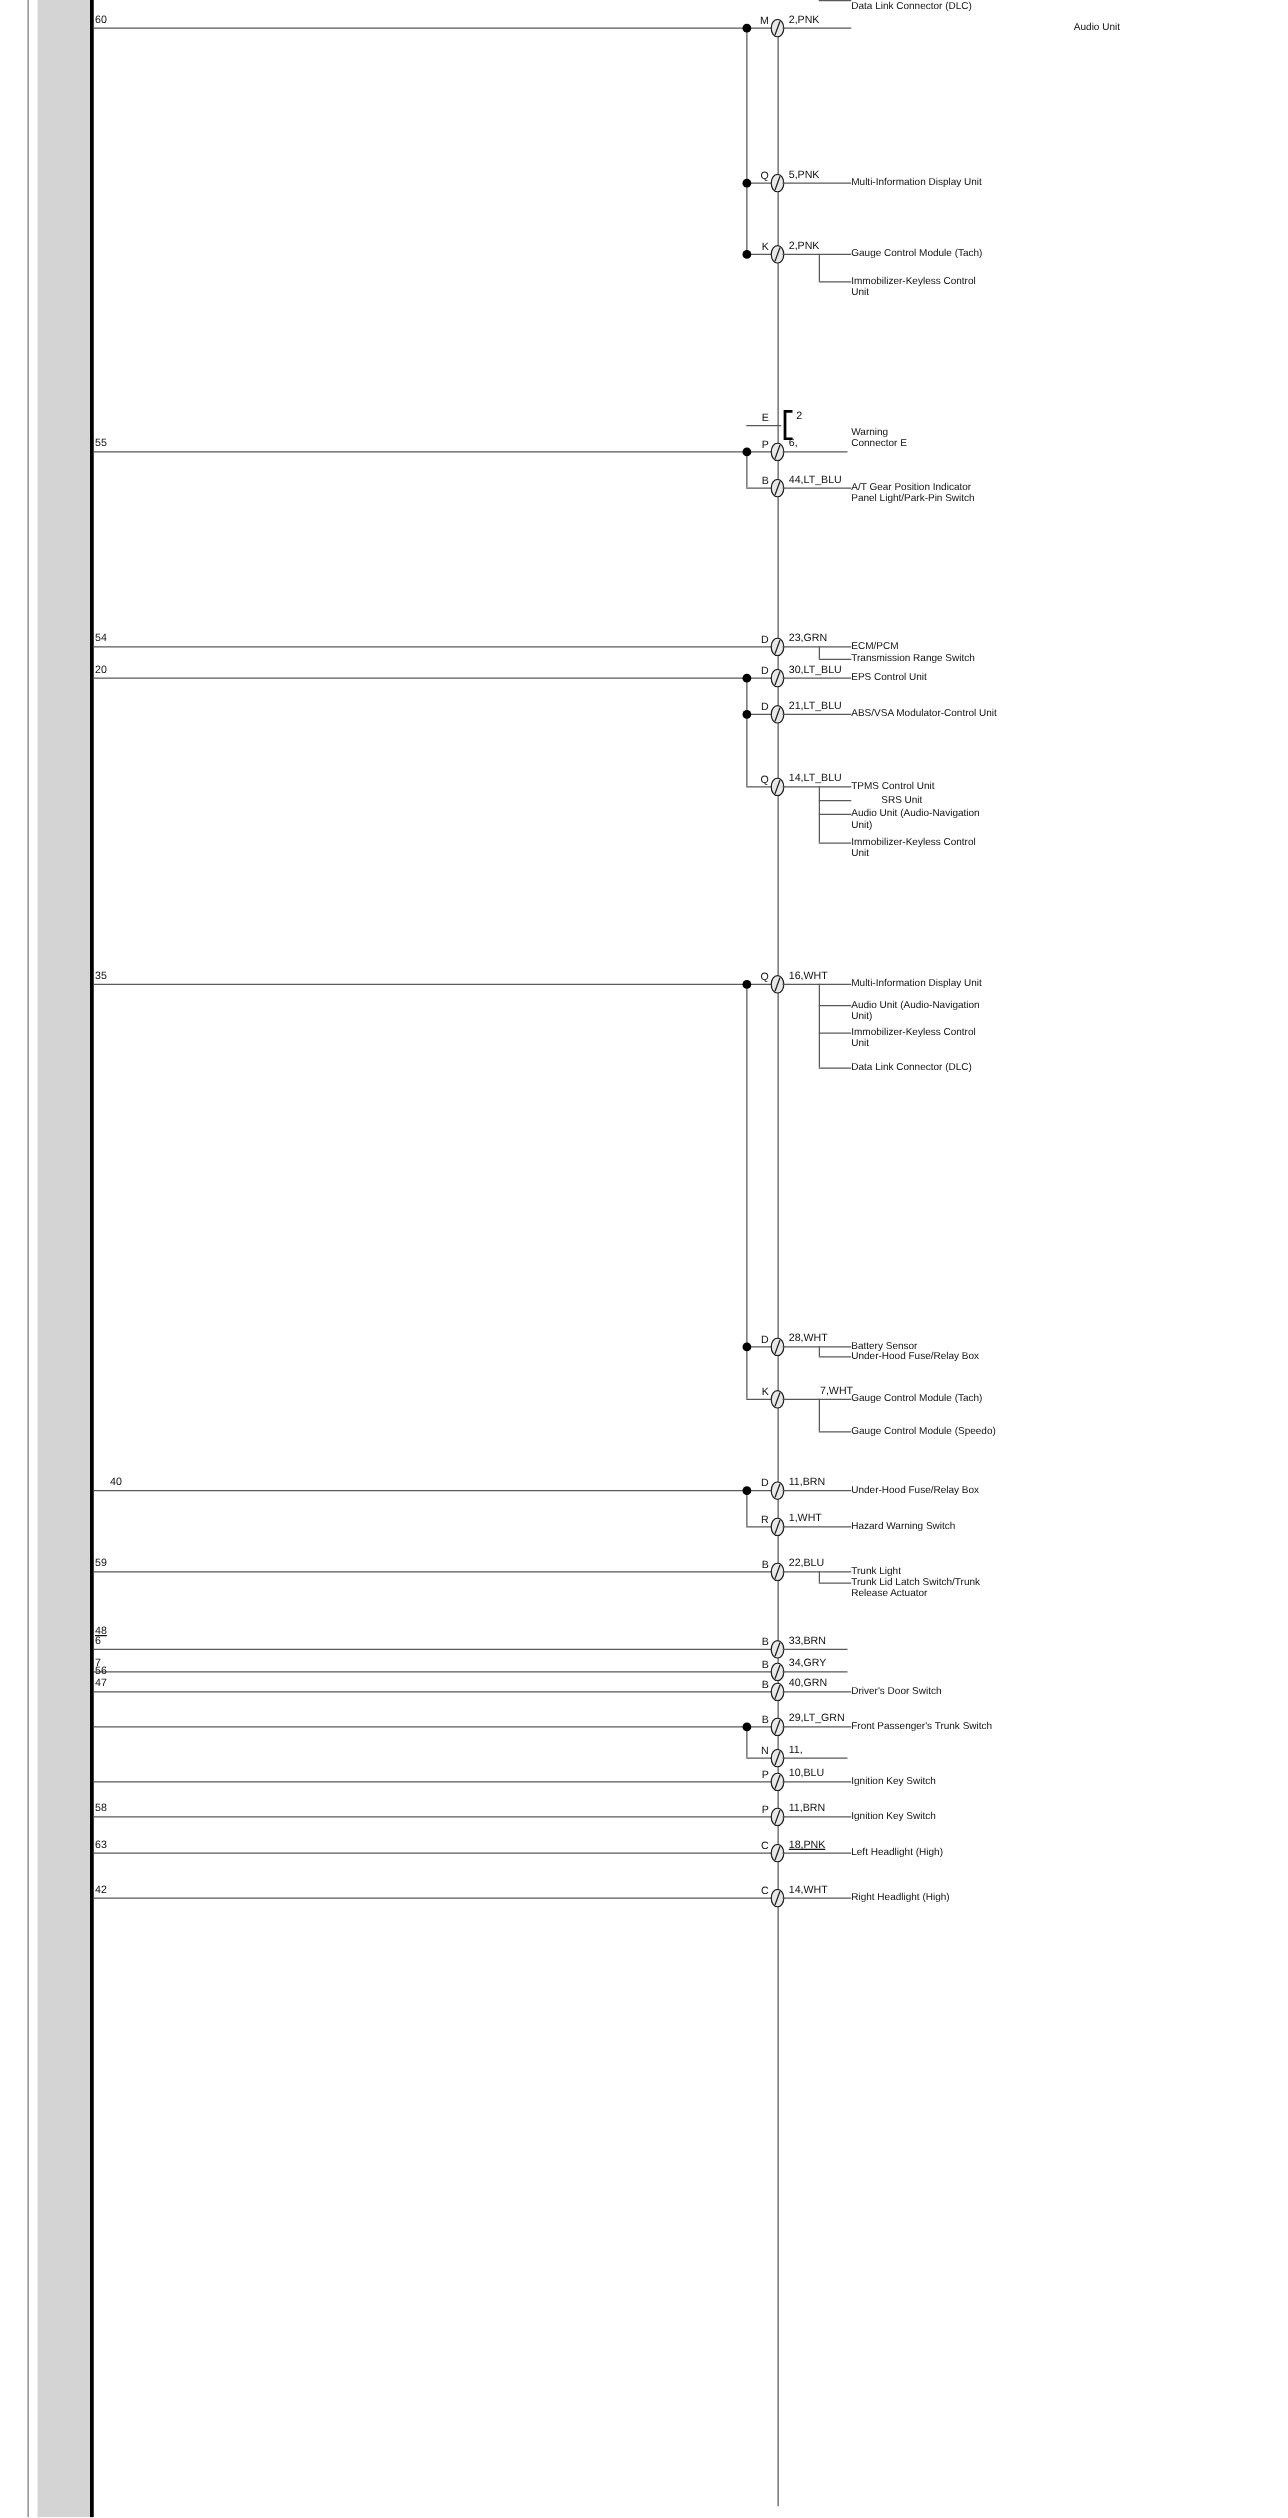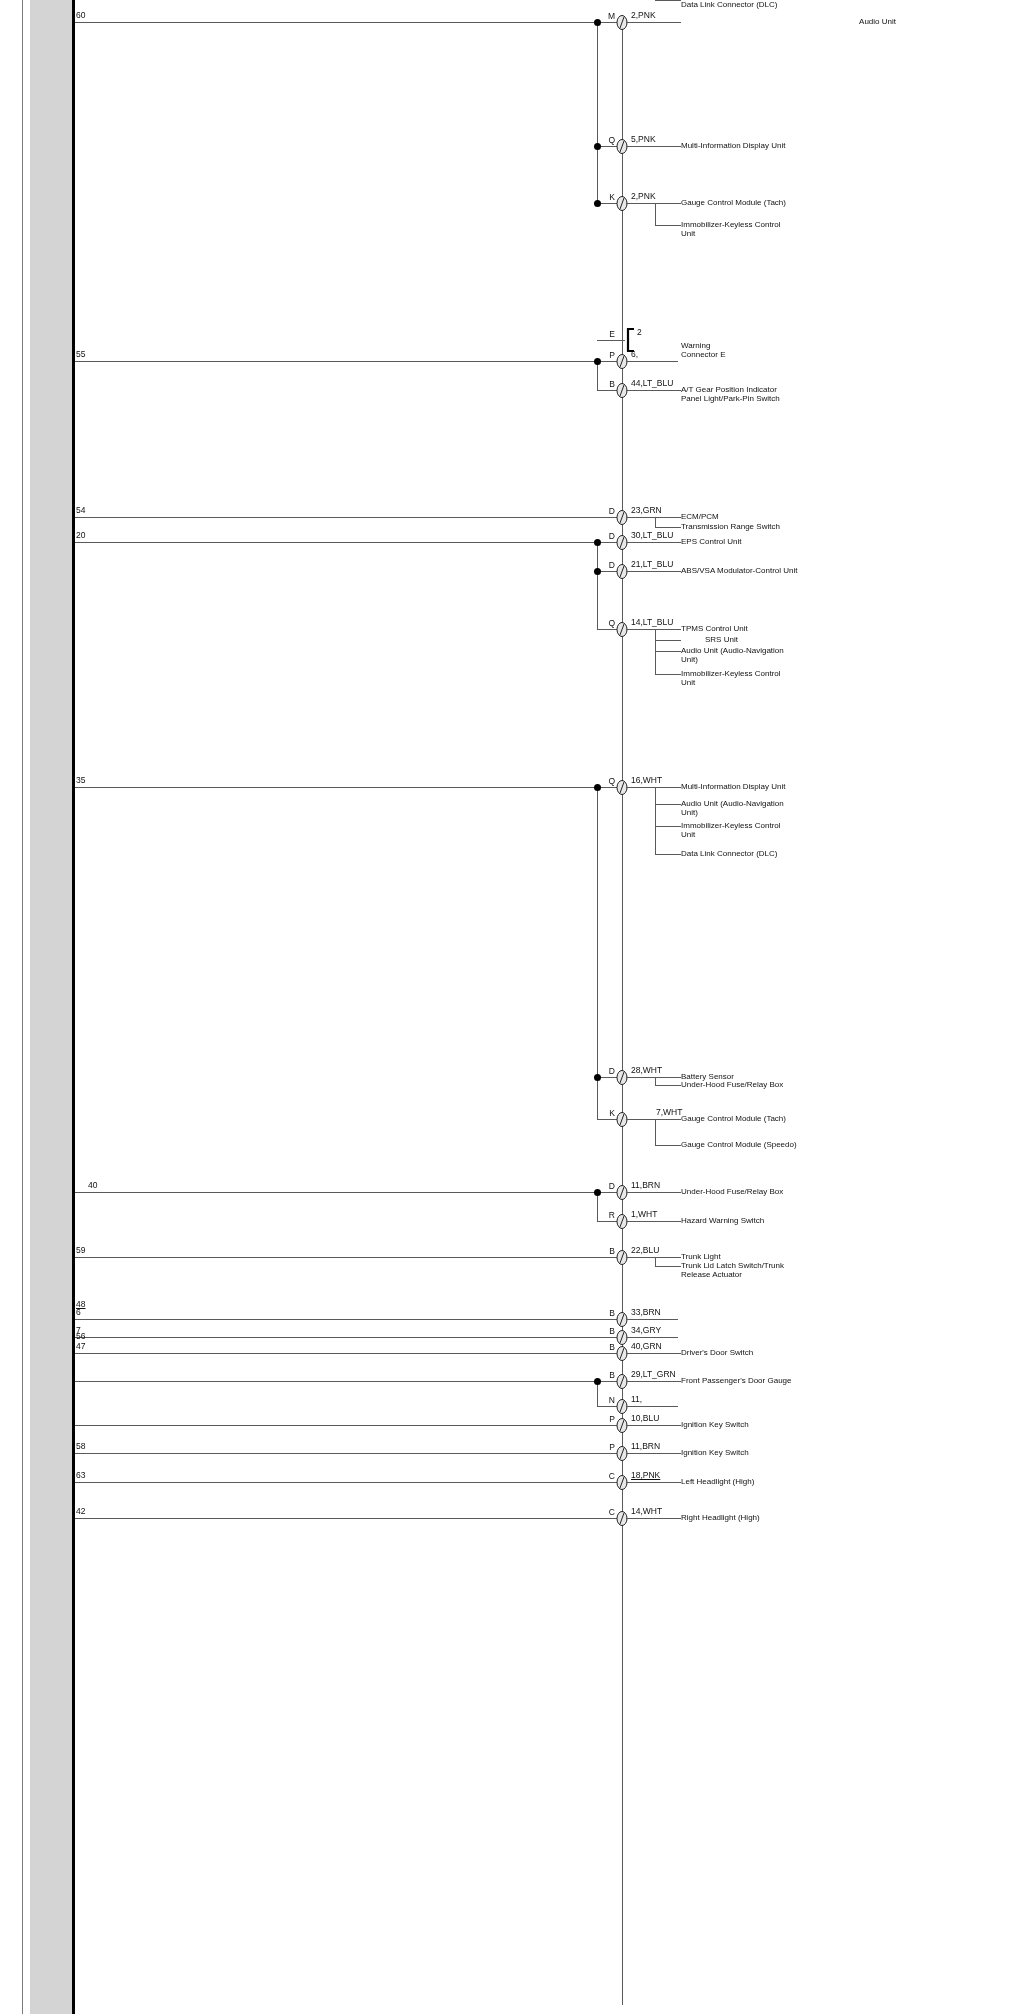--- a/index.html
+++ b/index.html
@@ -317,21 +317,21 @@
       <div class="dot" style="left:593.5px;top:1378px;"></div>
       <div class="pin" style="left:575px;width:40px;top:1371px;">B</div>
       <div class="conn" style="left:616px;top:1373.5px;">
         <svg width="12" height="15" viewBox="0 0 12 15">
           <ellipse cx="6" cy="7.5" rx="5" ry="7" fill="#e8e8e8" stroke="#222" stroke-width="1"></ellipse>
           <line x1="4" y1="13" x2="8" y2="2" stroke="#222" stroke-width="1"></line>
         </svg>
       </div>
       <div class="wlab" style="left:631px;top:1370px;">29,LT_GRN</div>
       <div class="hwire" style="left:626px;top:1381px;width:55px;"></div>
-      <div class="dest" style="left:681px;top:1376px;">Front Passenger's Door Gauge</div>
+      <div class="dest" style="left:681px;top:1376px;">Front Passenger's Trunk Switch</div>
       <div class="hwire" style="left:597px;top:1406px;width:25px;"></div>
       <div class="pin" style="left:575px;width:40px;top:1396px;">N</div>
       <div class="conn" style="left:616px;top:1398.5px;">
         <svg width="12" height="15" viewBox="0 0 12 15">
           <ellipse cx="6" cy="7.5" rx="5" ry="7" fill="#e8e8e8" stroke="#222" stroke-width="1"></ellipse>
           <line x1="4" y1="13" x2="8" y2="2" stroke="#222" stroke-width="1"></line>
         </svg>
       </div>
       <div class="wlab" style="left:631px;top:1395px;">11,</div>
       <div class="hwire" style="left:626px;top:1406px;width:52px;"></div>

